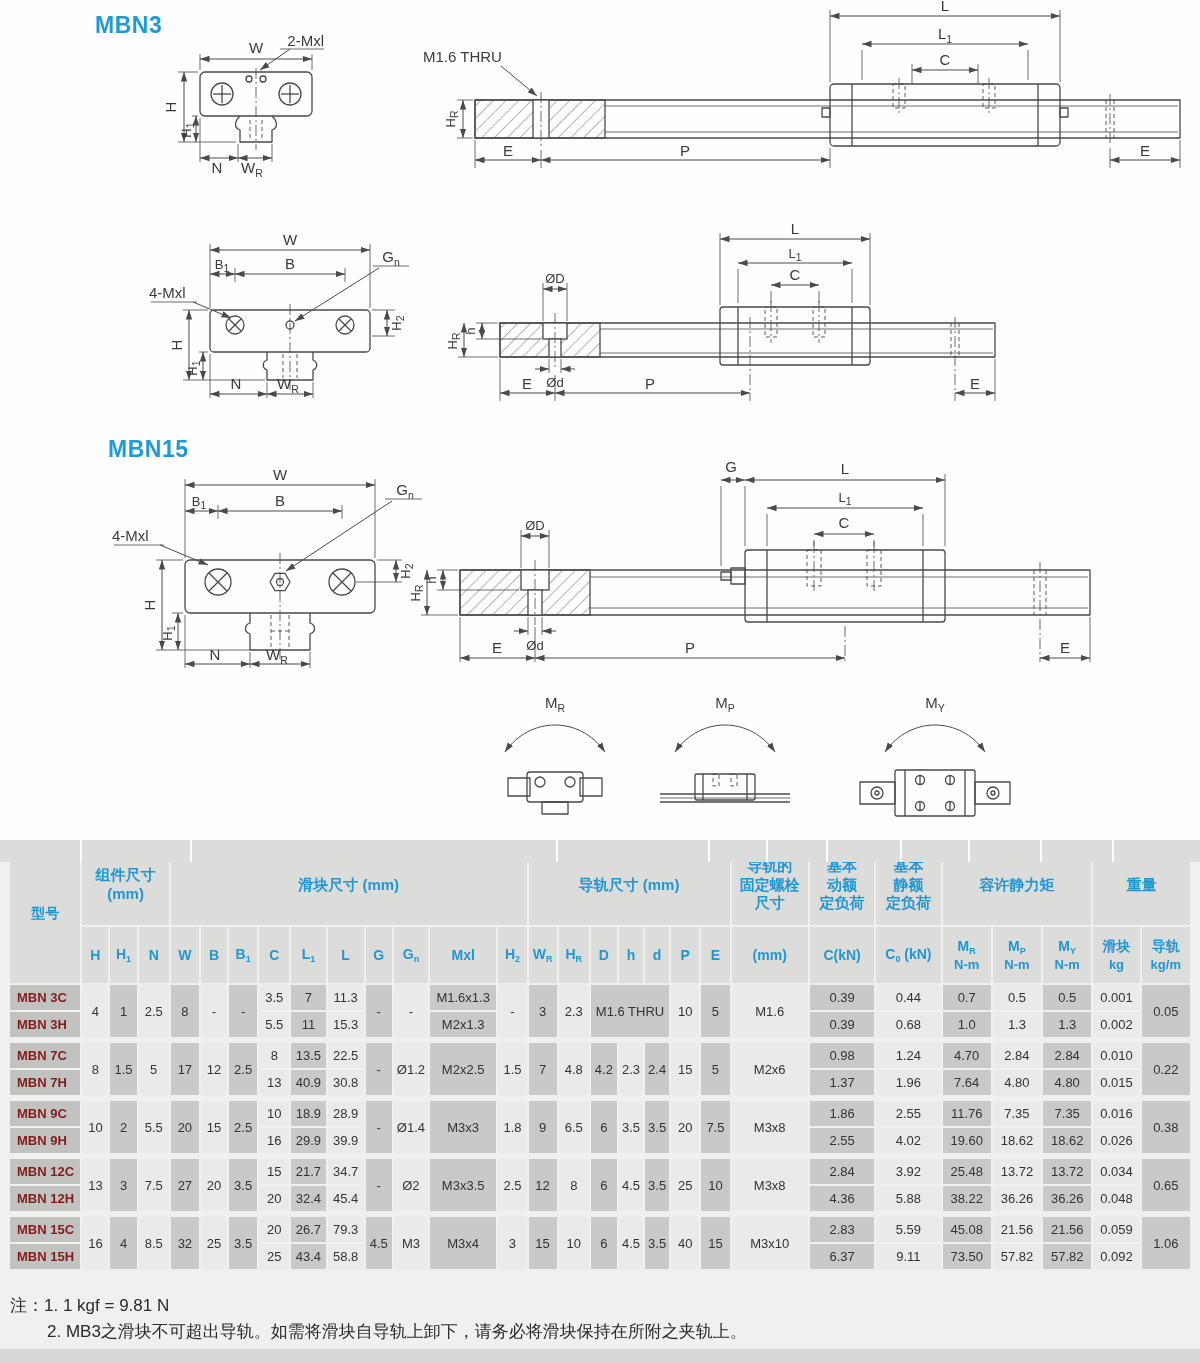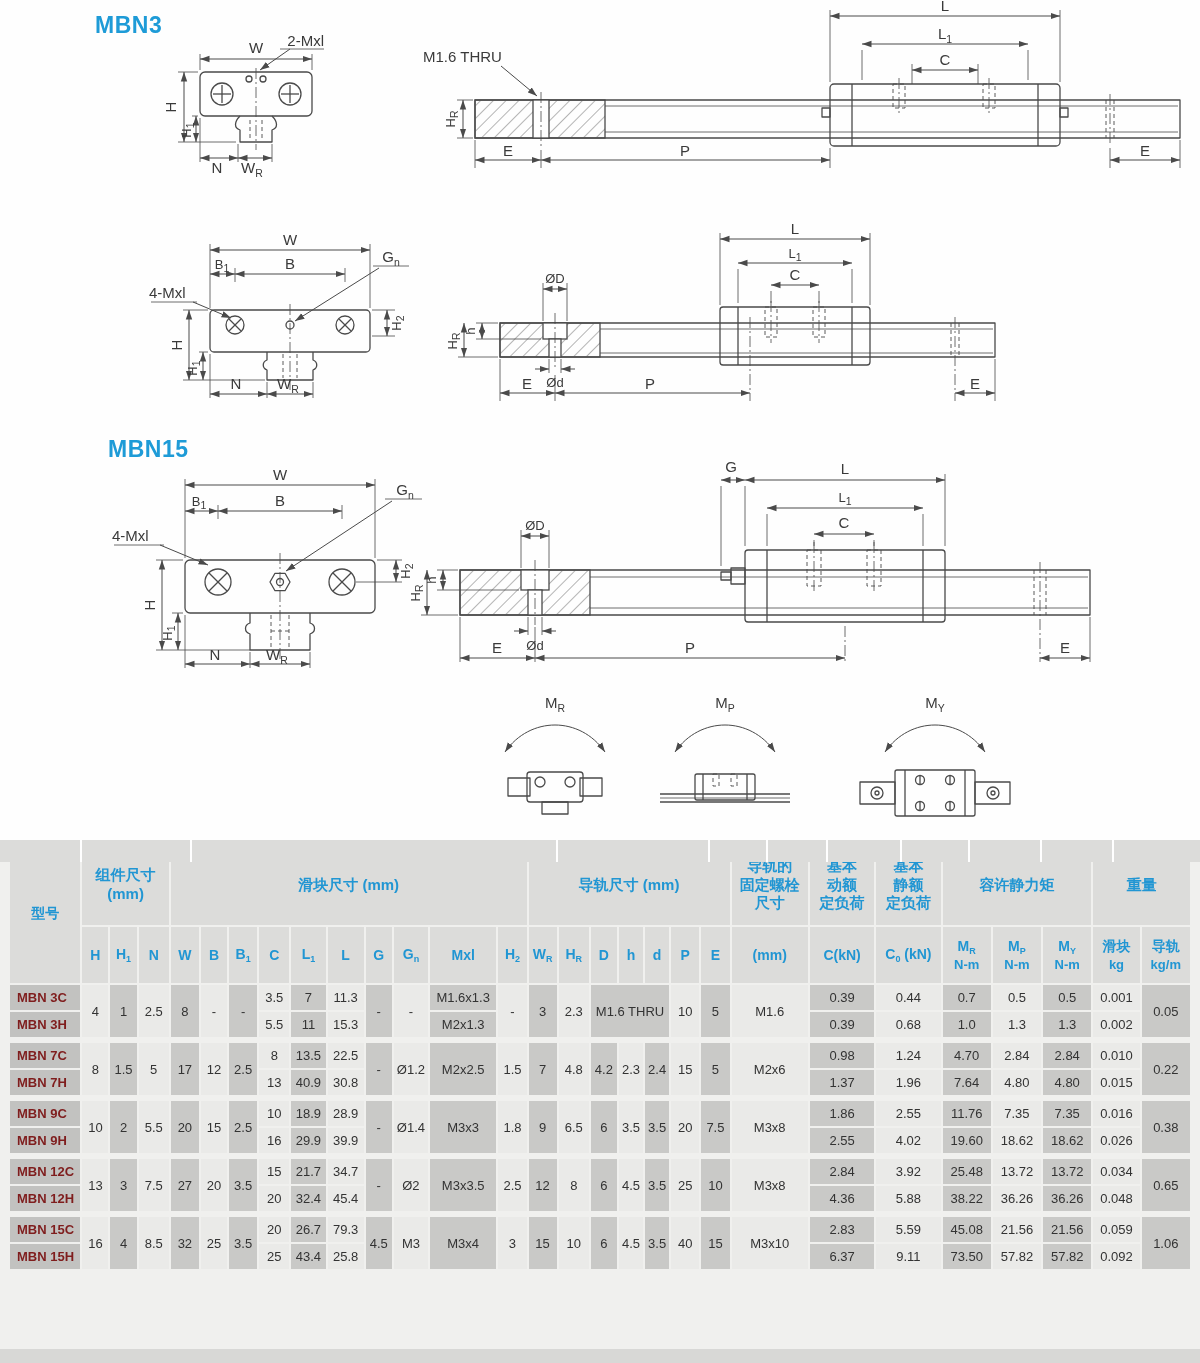--- a/index.html
+++ b/index.html
@@ -745,26 +745,30 @@
           <td class="dk">45.08</td>
           <td class="lt">21.56</td>
           <td class="dk">21.56</td>
           <td class="lt">0.059</td>
           <td class="dk" rowspan="2">1.06</td>
         </tr>
         <tr>
           <td class="model">MBN 15H</td>
           <td class="lt">25</td>
           <td class="dk">43.4</td>
-          <td class="lt">25.8</td>
+          <td class="lt">58.8</td>
           <td class="dk">6.37</td>
           <td class="lt">9.11</td>
           <td class="dk">73.50</td>
           <td class="lt">57.82</td>
           <td class="dk">57.82</td>
           <td class="lt">0.092</td>
         </tr>
       </tbody>
   </table>
 
+  <div class="notes">
+    <div class="n1">注：1. 1 kgf = 9.81 N</div>
+    <div class="n2">2. MB3之滑块不可超出导轨。如需将滑块自导轨上卸下，请务必将滑块保持在所附之夹轨上。</div>
+  </div>
 </div>
 
 <div class="bottomstrip"></div>
 
 </body></html>

